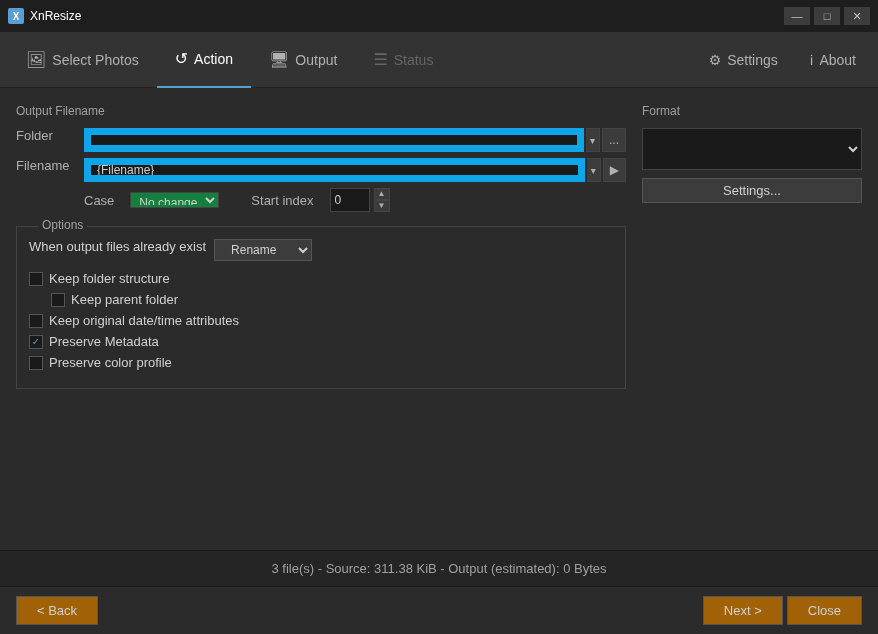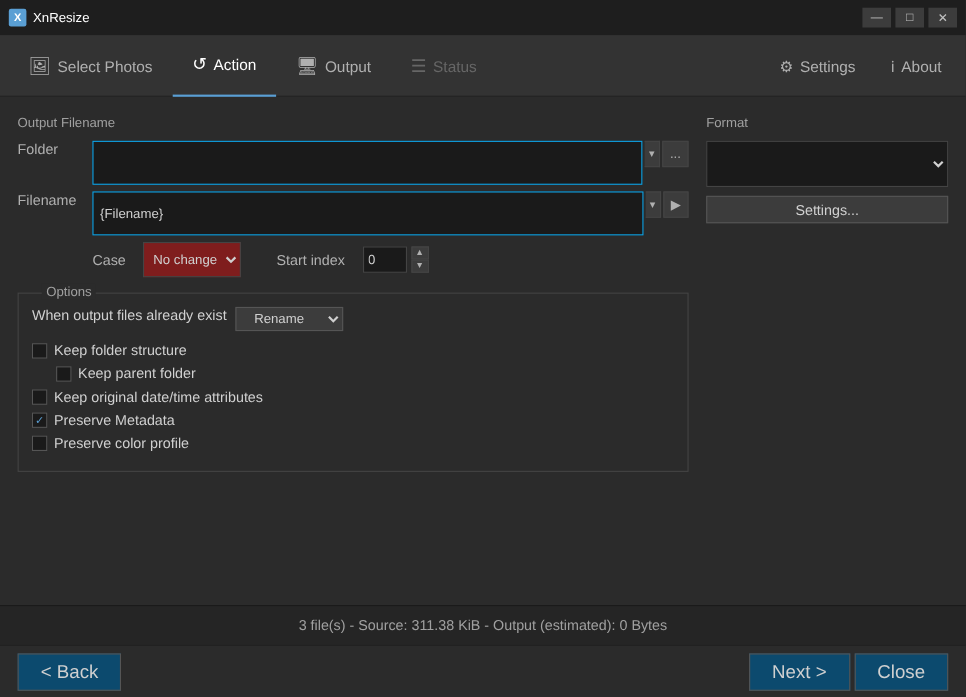--- a/index.html
+++ b/index.html
@@ -142,25 +142,25 @@
       font-size: 13px;
     }
     .input-group {
       display: flex;
       flex: 1;
       gap: 2px;
     }
     .text-input {
       flex: 1;
       background: #1a1a1a;
-      border: 1px solid #0ea5e9;
+      border: 7px solid #0ea5e9;
       color: #d0d0d0;
       padding: 3px 6px;
       font-size: 12px;
-      height: 40px;
+      height: 24px;
     }
     .dropdown-arrow {
       background: #3c3c3c;
       border: 1px solid #444;
       border-left: none;
       color: #b0b0b0;
       padding: 0 4px;
       cursor: pointer;
       height: 24px;
       display: flex;
@@ -181,26 +181,26 @@
 
     .case-row {
       display: flex;
       align-items: center;
       gap: 16px;
       margin-top: 4px;
       margin-left: 68px;
     }
     .case-label { color: #b0b0b0; font-size: 13px; }
     .inline-select {
-      background: #7f1d1d;
+      background: #15803d;
       border: 1px solid #444;
       color: #d0d0d0;
       padding: 2px 4px;
       font-size: 12px;
-      height: 32px;
+      height: 16px;
       cursor: pointer;
     }
     .start-index-group {
       display: flex;
       align-items: center;
       gap: 4px;
     }
     .spin-input {
       background: #1a1a1a;
       border: 1px solid #444;
@@ -326,25 +326,25 @@
     
     .footer {
       background: #2b2b2b;
       height: 48px;
       display: flex;
       align-items: center;
       padding: 0 16px;
       border-top: 1px solid #1e1e1e;
     }
     .footer-btn {
-      background: #0c4a6e;
+      background: #a16207;
       border: 1px solid #555;
       color: #d0d0d0;
       padding: 6px 20px;
-      font-size: 17px;
+      font-size: 13px;
       cursor: pointer;
       min-width: 70px;
     }
     .footer-spacer { flex: 1; }
     .footer-right {
       display: flex;
       gap: 4px;
     }
   </style>
 </head>

